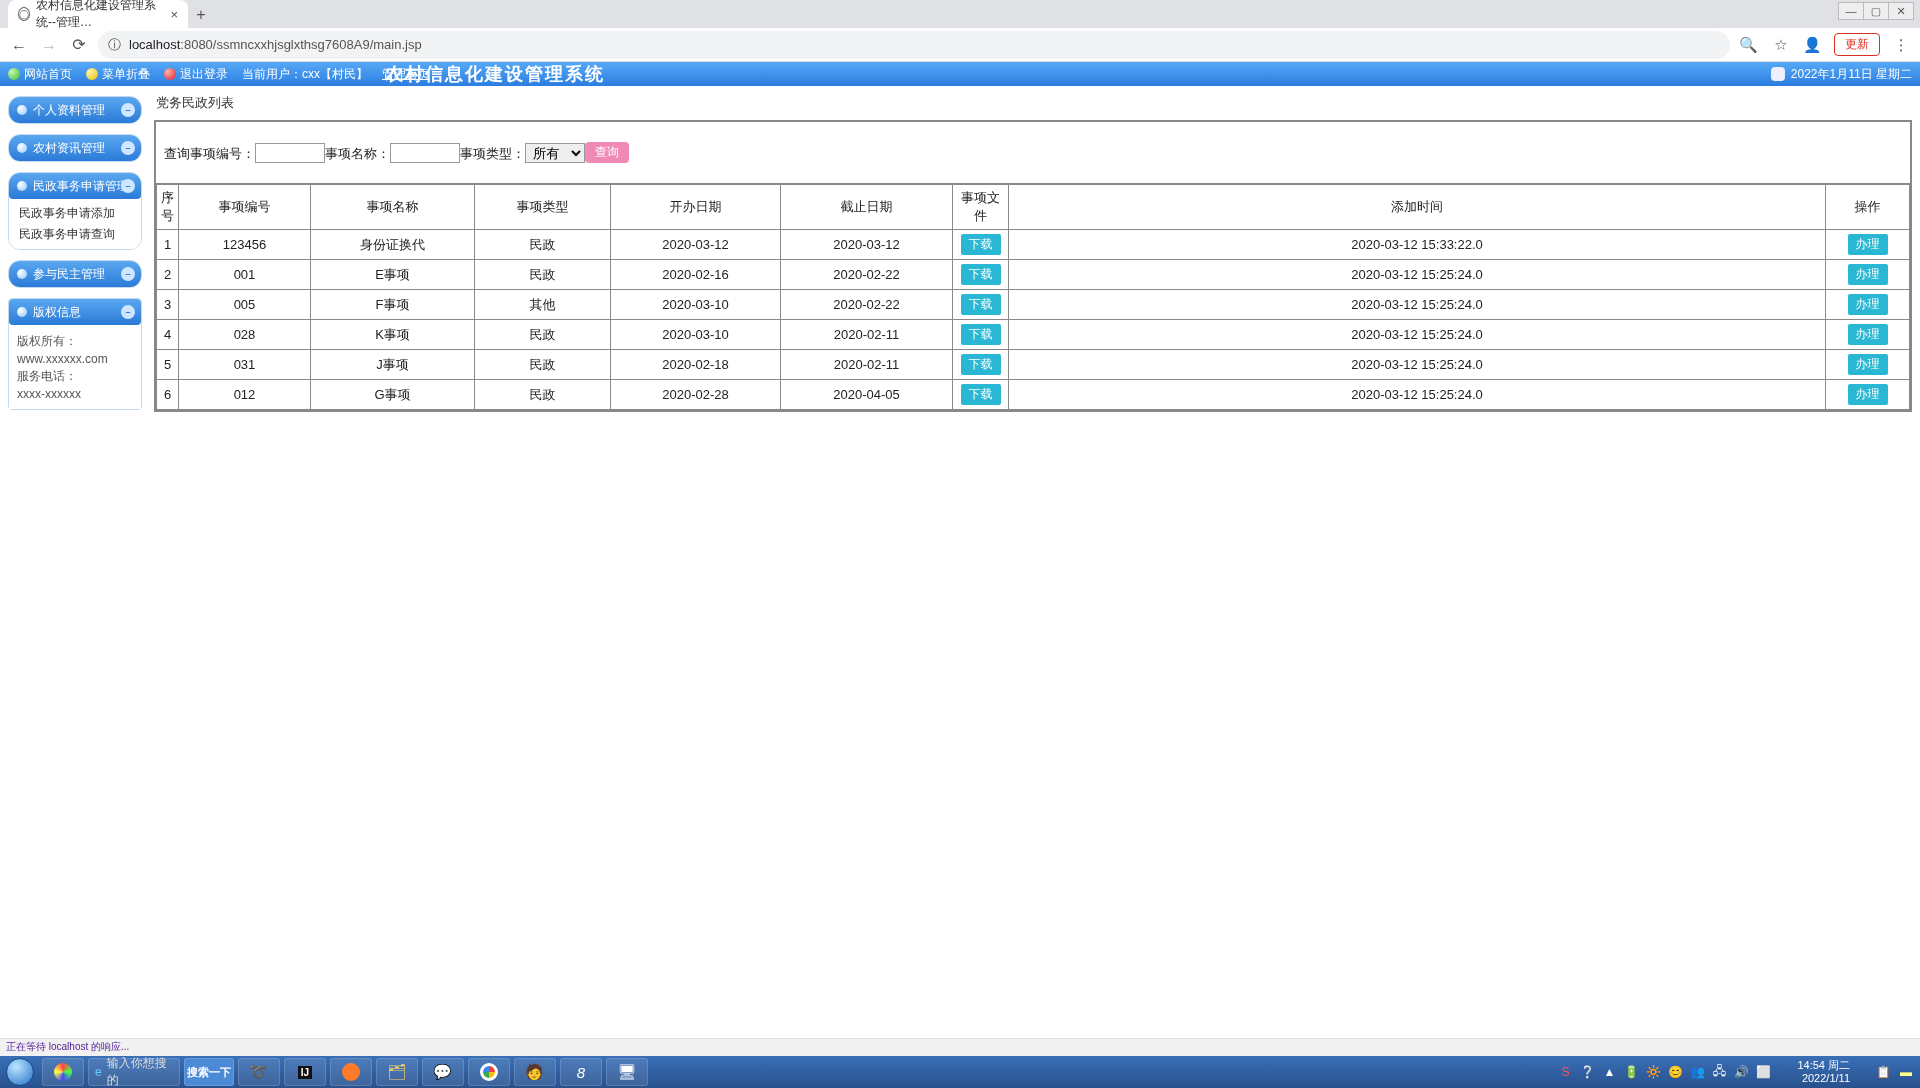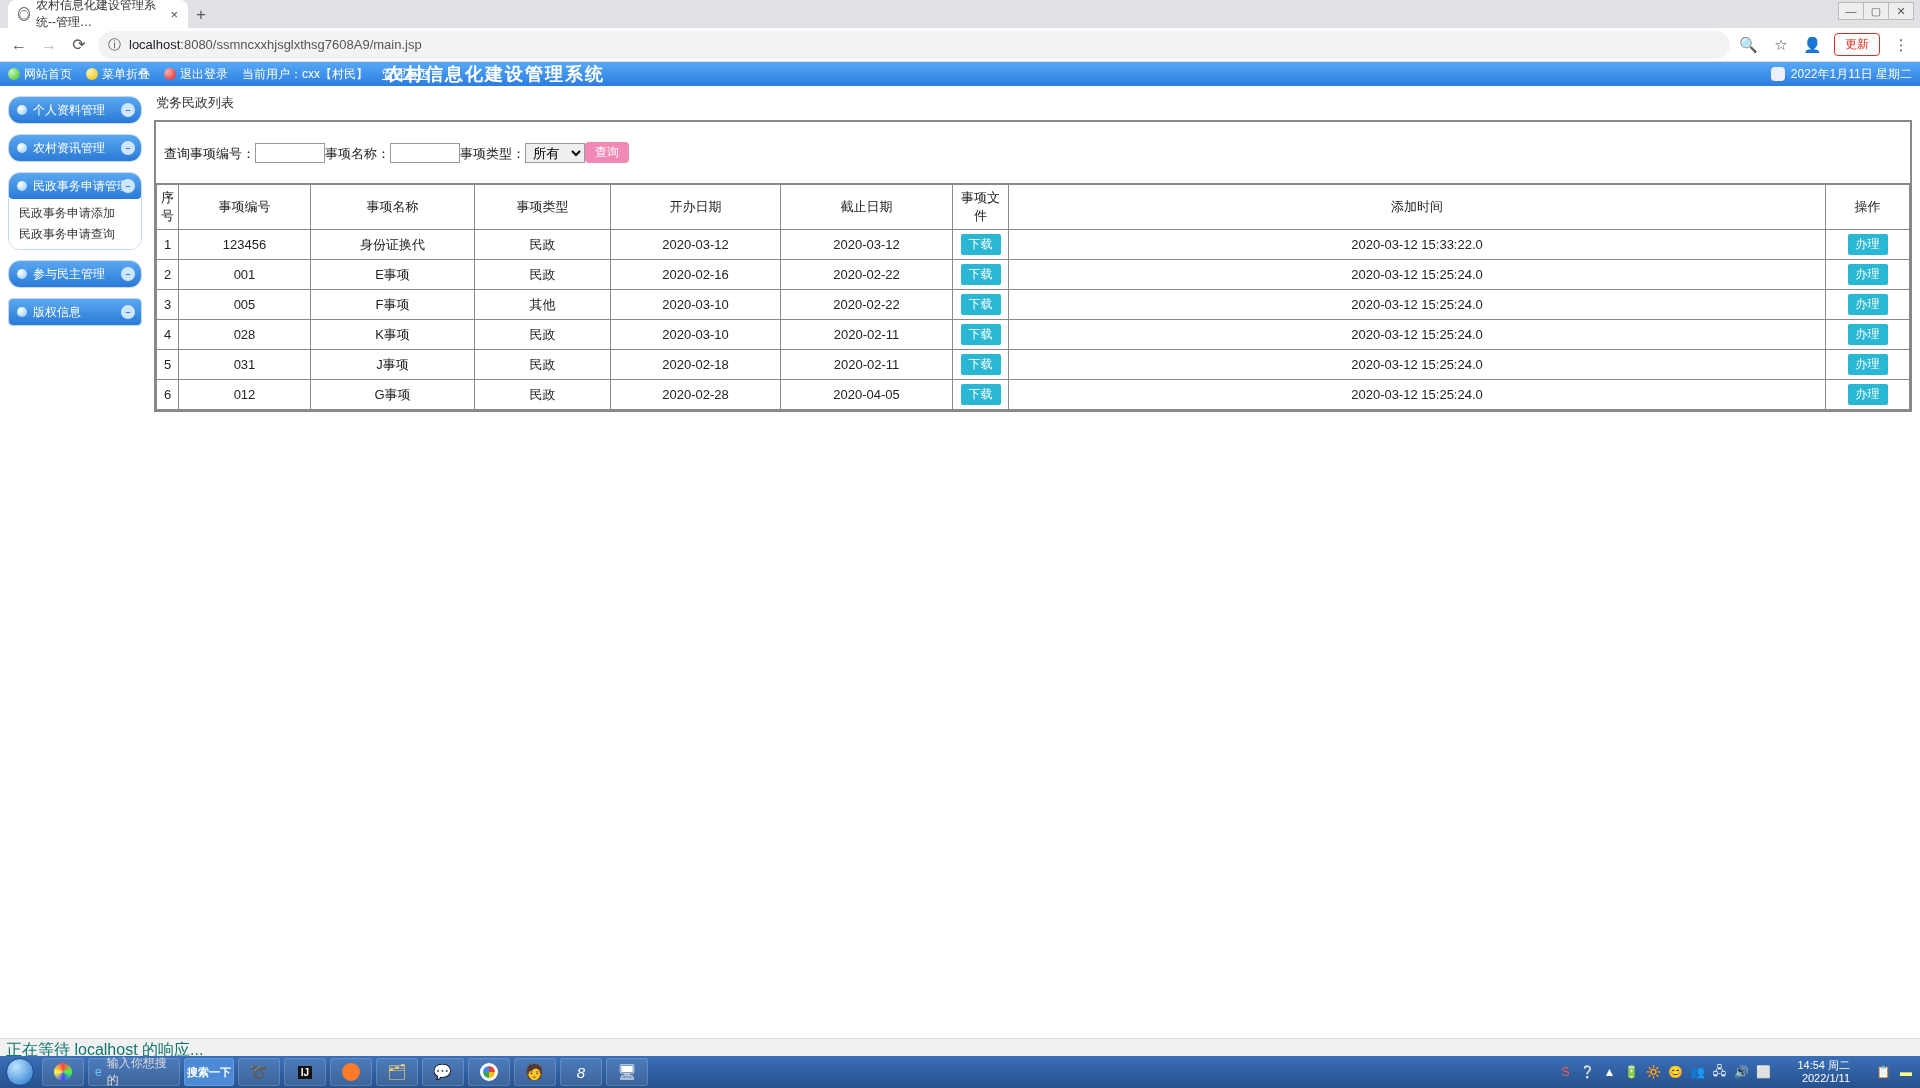--- a/index.html
+++ b/index.html
@@ -64,21 +64,21 @@
     .col-code { width: 132px; }
     .col-name { width: 164px; }
     .col-type { width: 136px; }
     .col-start { width: 170px; }
     .col-end { width: 172px; }
     .col-file { width: 56px; }
     .col-op { width: 84px; }
     .cell-btn { display:inline-block; background: #29b7d3; color: #fff; padding: 2px 8px; border-radius: 2px; font-size: 12px; }
 
     
-    .statusbar { position: absolute; left: 0; right: 0; bottom: 32px; height: 18px; background: #f1f1f1; border-top: 1px solid #ddd; color: #0f766e; font-size: 16px; padding: 1px 6px; }
+    .statusbar { position: absolute; left: 0; right: 0; bottom: 32px; height: 18px; background: #f1f1f1; border-top: 1px solid #ddd; color: #4c1d95; font-size: 10px; padding: 1px 6px; }
     .taskbar { position: absolute; left: 0; right: 0; bottom: 0; height: 32px; background: linear-gradient(#3a6fb7,#27518d); display: flex; align-items: center; }
     .start-orb { width: 40px; height: 32px; display: flex; align-items: center; justify-content: center; }
     .orb { width: 28px; height: 28px; border-radius: 50%; background: radial-gradient(circle at 35% 30%, #bde6ff, #1f6fc7); border: 1px solid #134a8a; }
     .tb-item { height: 28px; min-width: 42px; margin: 0 2px; background: rgba(255,255,255,0.1); border: 1px solid rgba(255,255,255,0.15); border-radius: 3px; display: flex; align-items: center; justify-content: center; color: #fff; font-size: 15px; }
     .tb-search { width: 92px; justify-content: flex-start; padding: 0 6px; gap: 5px; font-size: 12px; color:#ddd;}
     .tb-searchbtn { width: 50px; font-size: 11px; background:#4d8ad6;font-weight:bold; }
     .tray { margin-left: auto; display: flex; align-items: center; gap: 6px; color: #fff; padding-right: 6px; font-size: 11px; }
     .tray .tico { width: 16px; height: 16px; display: flex; align-items: center; justify-content: center; font-size:12px; }
     .clock { text-align: right; line-height: 13px; margin: 0 20px; }
     .tb-circle { width:18px;height:18px;border-radius:50%;display:flex;align-items:center;justify-content:center;font-size:10px;}
@@ -180,20 +180,26 @@
        <span class="toggle">–</span>
      </div>
         </div>
       </div>
     <div class="copyright-box">
       <div class="side-head">
         <span class="mark"></span>
         <span>版权信息</span>
         <span class="toggle">–</span>
       </div>
+      <div class="copyright-body" id="copyright-body">
+          <div>版权所有：</div>
+          <div>www.xxxxxx.com</div>
+          <div>服务电话：</div>
+          <div>xxxx-xxxxxx</div>
+        </div>
     </div>
   </div>
 
   <div class="main-area">
     <div class="crumb">党务民政列表</div>
     <div class="panel">
       <div class="search-row">
         <span>查询</span>
         <span>事项编号：</span>
         <input class="txt-in" style="">

